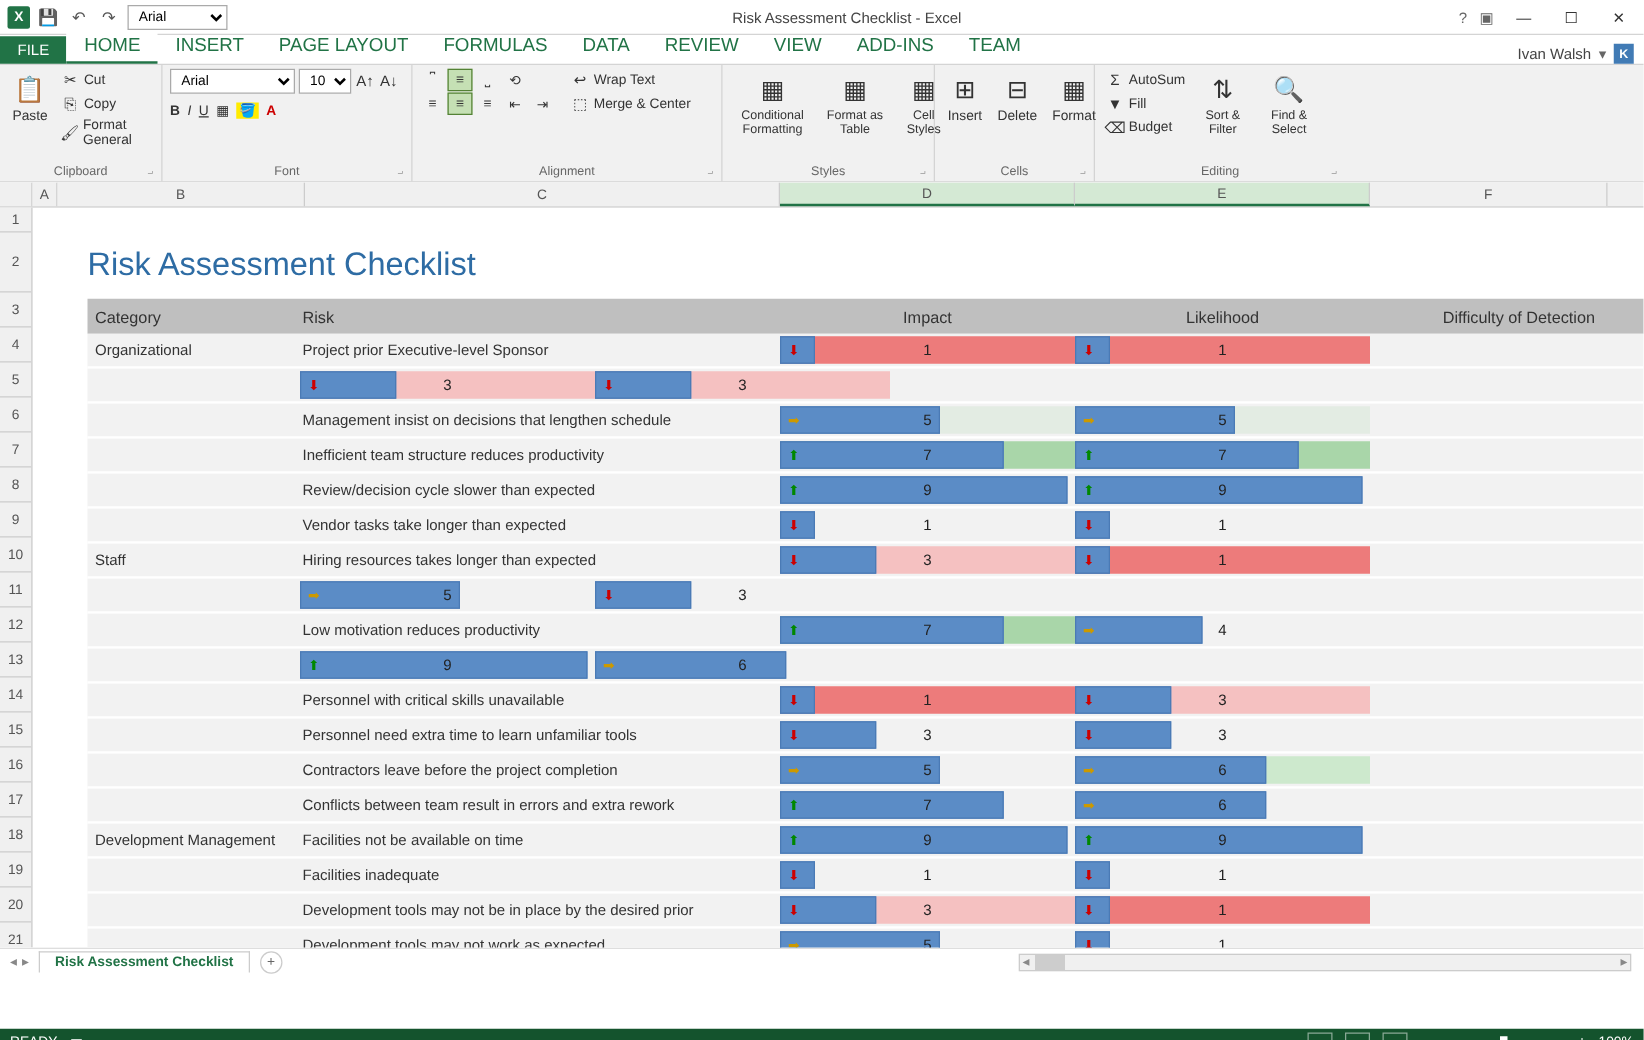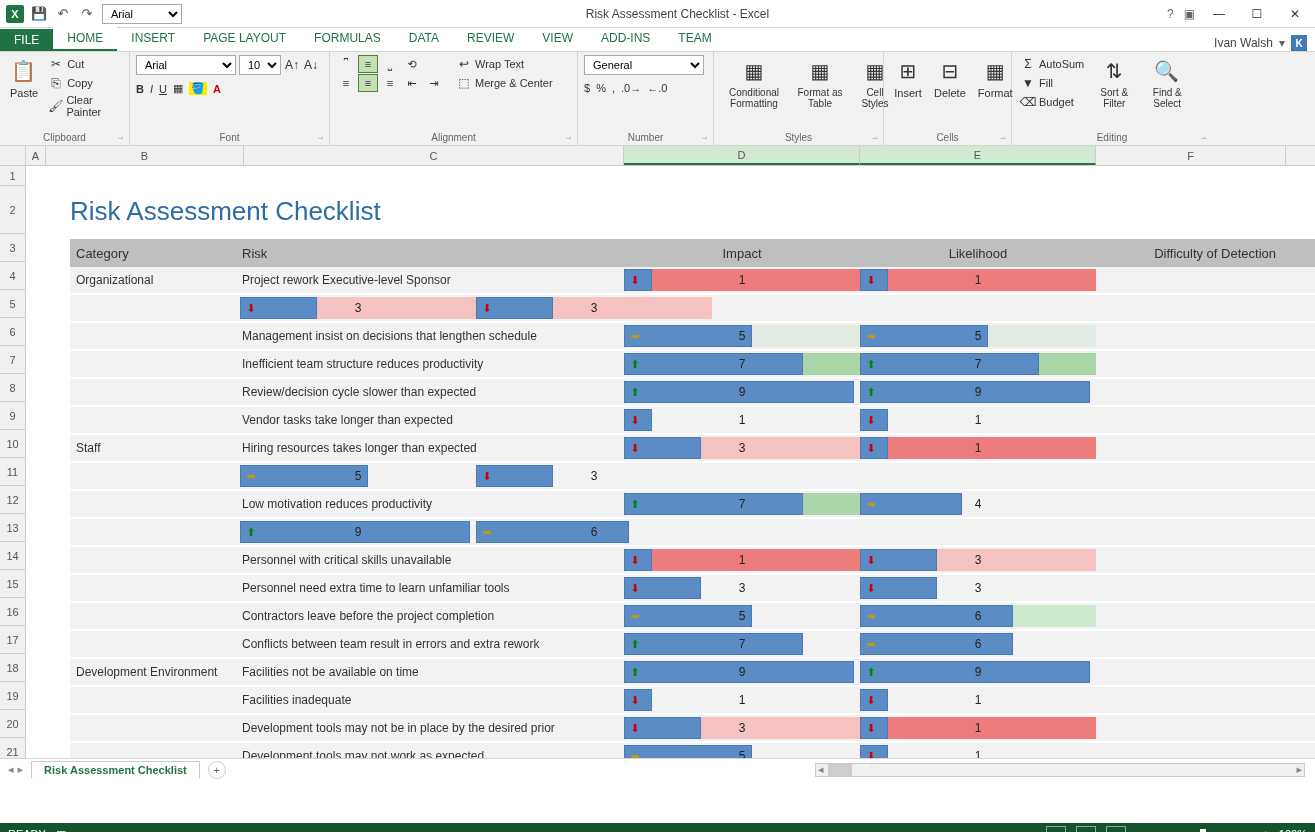--- a/index.html
+++ b/index.html
@@ -11,21 +11,21 @@
 .qat .xl-icon { width: 18px; height: 18px; background: #217346; border-radius: 2px; display: flex; align-items: center; justify-content: center; color: #fff; font-weight: bold; font-size: 11px; }
 .qat-btn { width: 18px; height: 18px; display: flex; align-items: center; justify-content: center; cursor: pointer; color: #555; font-size: 13px; }
 .font-sel { border: 1px solid #aaa; height: 20px; font-size: 11px; padding: 0 4px; width: 80px; background: #fff; }
 .title-center { flex: 1; text-align: center; font-size: 12px; color: #444; }
 .title-right { display: flex; align-items: center; gap: 10px; padding-right: 6px; }
 .win-btn { width: 28px; height: 22px; display: flex; align-items: center; justify-content: center; cursor: pointer; font-size: 12px; }
 
 
 .tabs { height: 24px; display: flex; align-items: flex-end; border-bottom: 1px solid #d4d4d4; background: #fff; }
 .tab-file { background: #217346; color: #fff; padding: 4px 14px; font-size: 12px; cursor: pointer; }
-.tab { padding: 4px 14px; font-size: 12px; color: #217346; cursor: pointer; text-transform: uppercase; }
+.tab { padding: 4px 14px; font-size: 15px; color: #217346; cursor: pointer; text-transform: uppercase; }
 .tab.active { color: #217346; border-bottom: 2px solid #217346; background: #fff; }
 .tabs-right { margin-left: auto; display: flex; align-items: center; gap: 6px; padding-right: 8px; font-size: 12px; color: #444; }
 .user-badge { width: 16px; height: 16px; background: #417bb5; color: #fff; display: flex; align-items: center; justify-content: center; font-size: 10px; font-weight: bold; }
 
 
 .ribbon { height: 94px; background: #f1f1f1; display: flex; border-bottom: 1px solid #d4d4d4; font-size: 11px; }
 .grp { border-right: 1px solid #d4d4d4; display: flex; flex-direction: column; padding: 3px 6px 0; }
 .grp-body { flex: 1; display: flex; align-items: flex-start; gap: 4px; }
 .grp-label { text-align: center; font-size: 10px; color: #666; padding: 2px 0; position: relative; }
 .grp-label::after { content: "⌐"; position: absolute; right: 0; bottom: 2px; font-size: 8px; color: #999; transform: rotate(180deg); }
@@ -136,21 +136,21 @@
         <div class="mini-row">
             <span class="sm-ico">✂</span>
             <span>Cut</span>
           </div>
         <div class="mini-row">
             <span class="sm-ico">⎘</span>
             <span>Copy</span>
           </div>
         <div class="mini-row">
             <span class="sm-ico">🖌</span>
-            <span>Clear Painter</span>
+            <span>Format General</span>
           </div>
       </div>
     </div>
     <div class="grp-label">Clipboard</div>
   </div>
 
   <div class="grp" style="width:200px">
     <div class="grp-body stack" style="width:100%">
       <div style="display:flex;gap:3px;align-items:center">
         <select class="ctrl" style="width:100px"><option>Arial</option></select>
@@ -194,33 +194,20 @@
           </div>
         <div class="mini-row">
             <span class="sm-ico">⬚</span>
             <span>Merge &amp; Center</span>
           </div>
       </div>
     </div>
     <div class="grp-label">Alignment</div>
   </div>
 
-  <div class="grp" style="width:136px">
-    <div class="grp-body stack" style="width:100%">
-      <select class="ctrl" style="width:120px"><option>General</option></select>
-      <div style="display:flex;gap:6px;padding-top:6px">
-        <span>$</span>
-        <span>%</span>
-        <span>,</span>
-        <span>.0→</span>
-        <span>←.0</span>
-      </div>
-    </div>
-    <div class="grp-label">Number</div>
-  </div>
 
   <div class="grp" style="width:170px">
     <div class="grp-body">
       <div class="vbtn">
           <div class="big-ico">▦</div>
           <span style="font-size:10px;text-align:center;width:60px">Conditional Formatting</span>
         </div>
       <div class="vbtn">
           <div class="big-ico">▦</div>
           <span style="font-size:10px;text-align:center;width:48px">Format as Table</span>
@@ -322,21 +309,21 @@
         <div class="hdr-row">
           <div class="c-cat">Category</div>
           <div class="c-risk">Risk</div>
           <div class="c-bar" style="justify-content:center">Impact</div>
           <div class="c-bar" style="justify-content:center">Likelihood</div>
           <div class="c-diff">Difficulty of Detection</div>
         </div>
         <div id="data-rows">
             <div class="data-row">
               <div class="c-cat">Organizational</div>
-              <div class="c-risk">Project rework Executive-level Sponsor</div>
+              <div class="c-risk">Project prior Executive-level Sponsor</div>
               <div class="c-bar">
     <div class="bar-bg" style="left:0;right:0;background:#ed7b7b"></div>
     <div class="bar-blue" style="width:28px"></div>
     <div class="bar-ico ico-dn">⬇</div>
     <div class="bar-val">1</div>
   </div>
               <div class="c-bar">
     <div class="bar-bg" style="left:0;right:0;background:#ed7b7b"></div>
     <div class="bar-blue" style="width:28px"></div>
     <div class="bar-ico ico-dn">⬇</div>
@@ -556,21 +543,21 @@
   </div>
               <div class="c-bar">
     <div class="bar-bg" style="left:0;right:0;background:transparent"></div>
     <div class="bar-blue" style="width:153.33333333333331px"></div>
     <div class="bar-ico ico-rt">➡</div>
     <div class="bar-val">6</div>
   </div>
               <div class="c-diff"></div>
             </div>
             <div class="data-row">
-              <div class="c-cat">Development Environment</div>
+              <div class="c-cat">Development Management</div>
               <div class="c-risk">Facilities  not be available on time</div>
               <div class="c-bar">
     <div class="bar-bg" style="left:0;right:0;background:transparent"></div>
     <div class="bar-blue" style="width:230px"></div>
     <div class="bar-ico ico-up">⬆</div>
     <div class="bar-val">9</div>
   </div>
               <div class="c-bar">
     <div class="bar-bg" style="left:0;right:0;background:transparent"></div>
     <div class="bar-blue" style="width:230px"></div>

